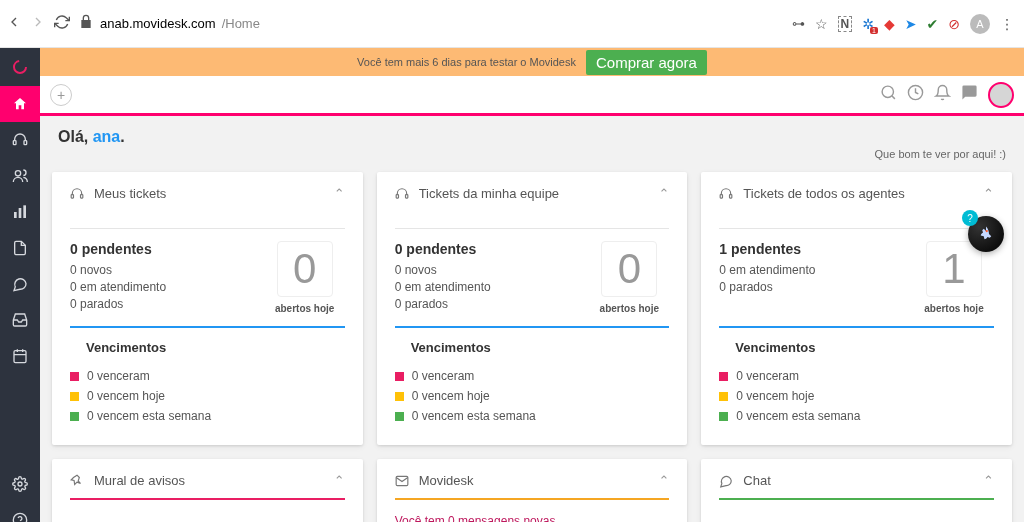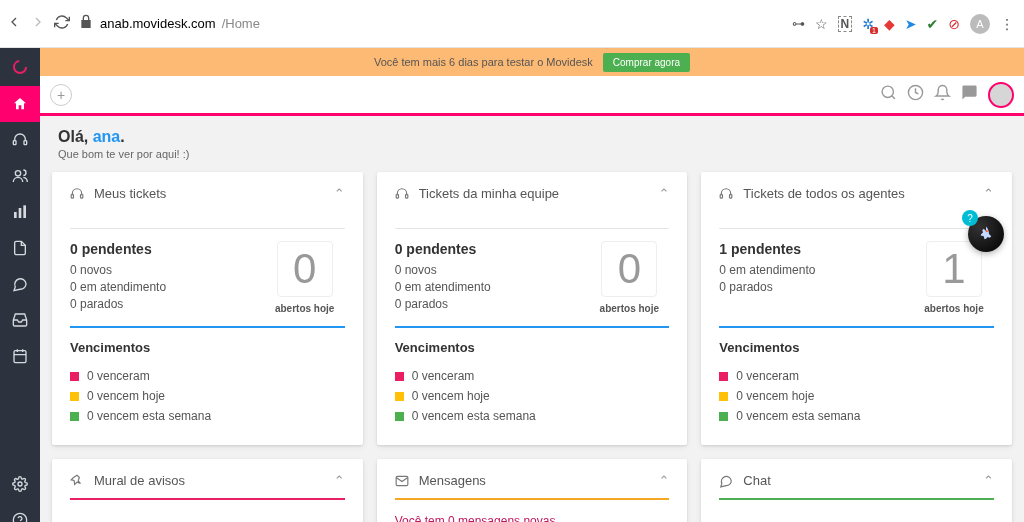--- a/index.html
+++ b/index.html
@@ -20,50 +20,50 @@
 .app { display:flex; height:490px; }
 .sidenav { width:40px; background:#2d333e; display:flex; flex-direction:column; align-items:center; }
 .sidenav .logo { width:40px;height:38px; display:flex;align-items:center;justify-content:center; background:#2d333e;}
 .sidenav .item { width:40px;height:36px; display:flex;align-items:center;justify-content:center; color:#d6d9de; cursor:pointer;}
 .sidenav .item.active { background:#ff006e; color:#fff; }
 .sidenav .spacer { flex:1; }
 .sidenav svg { width:16px;height:16px; }
 
 .main { flex:1; display:flex; flex-direction:column; background:#f2f2f2; position:relative;}
 .promo { height:28px; background:#fdba74; display:flex; align-items:center;justify-content:center; font-size:11px; color:#555; gap:10px; }
-.promo .buy { background:#4caf50; color:#fff; padding:4px 10px; border-radius:2px; font-size:10px;}
+.promo .buy { background:#4caf50; color:#fff; padding:4px 10px; border-radius:2px; font-size:15px;}
 .topbar { height:40px; background:#fff; border-bottom:3px solid #ff006e; display:flex; align-items:center; padding:0 10px; gap:10px; }
 .topbar .add { width:22px;height:22px;border:1px solid #ccc;border-radius:50%;display:flex;align-items:center;justify-content:center;color:#999;font-size:14px;}
 .topbar .flex1 { flex:1; }
 .topbar .ticon { color:#999; cursor:pointer; }
 .topbar svg { width:17px;height:17px; }
 .avatar { width:26px;height:26px;border-radius:50%;background:#d6d6d6;border:2px solid #ff006e;}
 
 .content { flex:1; overflow:auto; padding:10px 12px; }
 .greet { padding:2px 6px 12px; }
 .greet-main { font-size:16px; font-weight:bold; color:#333; }
 .greet-main .name { color:#2196f3; }
-.greet-sub { font-size:11px; color:#666; margin-top:2px; }
+.greet-sub { font-size:11px; color:#666; margin-top:2px;text-align:right; }
 
 .grid { display:grid; grid-template-columns:repeat(3, 1fr); gap:14px; }
 .card { background:#fff; border-radius:2px; box-shadow:0 1px 3px rgba(0,0,0,0.12),0 2px 6px rgba(0,0,0,0.06); padding:14px 18px 16px; }
 .card-head { display:flex; align-items:center; gap:10px; border-bottom:1px solid #e5e5e5; padding-bottom:27px; color:#555; font-size:13px;}
 .card-head .chev { color:#999; }
 .card-head svg { width:14px;height:14px;color:#777; }
 .card-head .flex1 { flex:1; }
 
 .ticket-body { display:flex; gap:18px; border-bottom:2px solid #2196f3; padding:12px 0 12px; }
 .ticket-left { flex:1; font-size:12px; color:#555; }
 .ticket-left .pend { font-size:14px; font-weight:bold; color:#333; margin-bottom:6px;}
 .ticket-left div { margin-bottom:3px; }
 .ticket-count { width:80px; display:flex; flex-direction:column; align-items:center; }
 .ticket-count .num { font-size:42px; font-weight:200; color:#999; line-height:1; border:1px solid #eee; width:56px; height:56px; display:flex;align-items:center;justify-content:center; border-radius:4px;}
 .ticket-count .cap { font-size:10px; color:#555; margin-top:6px; font-weight:bold;}
 
-.venc-title { font-size:13px; font-weight:bold; color:#333; margin:12px 0 14px; }
+.venc-title { font-size:13px; font-weight:bold; color:#333; margin:12px 16px 14px; }
 .venc-row { font-size:12px; color:#555; display:flex; align-items:center; gap:8px; margin-bottom:6px;}
 .sq { width:9px; height:9px; display:inline-block; }
 .sq.red { background:#e91e63; }
 .sq.yellow { background:#ffc107; }
 .sq.green { background:#4caf50; }
 
 .small-body { padding:14px 0 0; font-size:12px; color:#be185d; }
 .small-link { text-align:right; font-size:12px; font-weight:bold; margin-top:20px;}
 .small-link.orange { color:#f5a623; }
 
@@ -343,21 +343,21 @@
               </svg>
             </div>
         </div>
 
         <div class="card">
           <div class="card-head head-underline ul-orange">
               <svg viewBox="0 0 24 24" fill="none" stroke="currentColor" stroke-width="2">
                 <rect x="2" y="4" width="20" height="16" rx="2"></rect>
                 <path d="M22 6l-10 7L2 6"></path>
               </svg>
-              <span>Mensagens</span>
+              <span>Movidesk</span>
               <span class="flex1"></span>
               <span class="chev">⌃</span>
             </div>
           <div class="small-body">Você tem 0 mensagens novas</div>
           <div class="small-link orange">CAIXA DE ENTRADA</div>
         </div>
 
         <div class="card">
           <div class="card-head head-underline ul-green">
               <svg viewBox="0 0 24 24" fill="none" stroke="currentColor" stroke-width="2">

